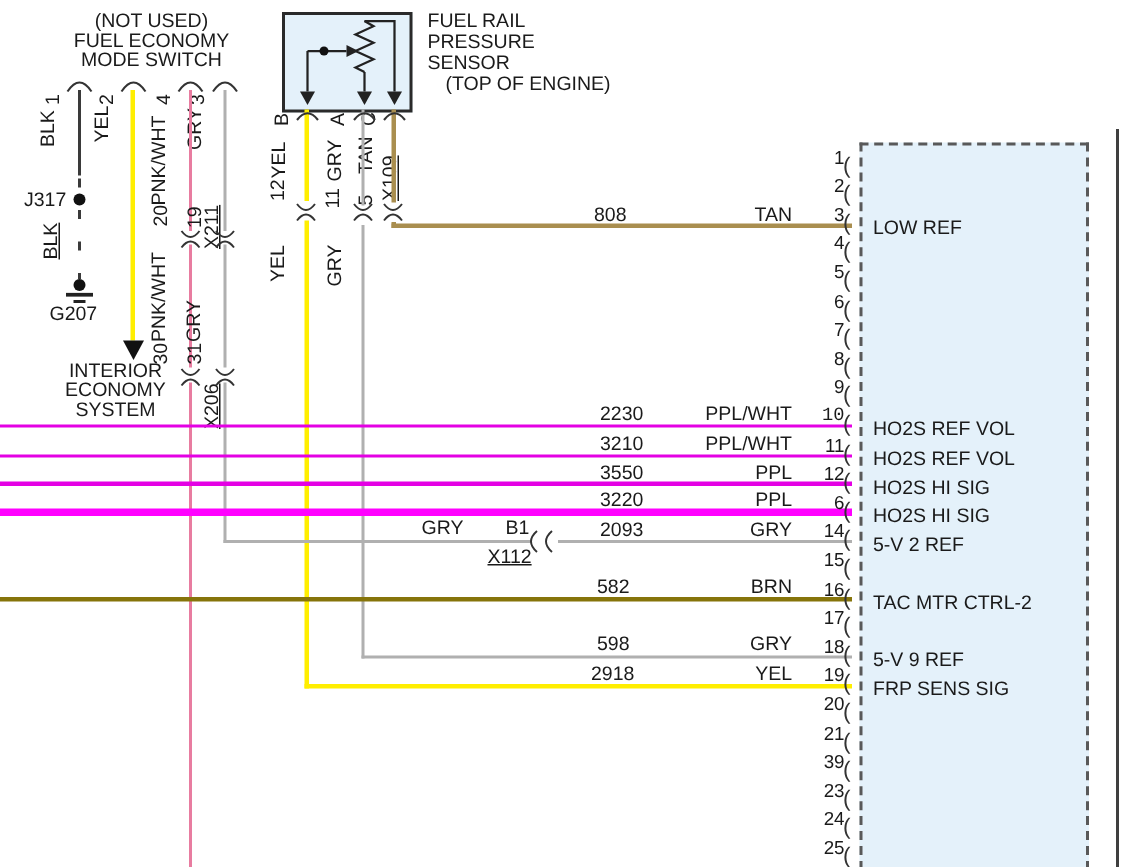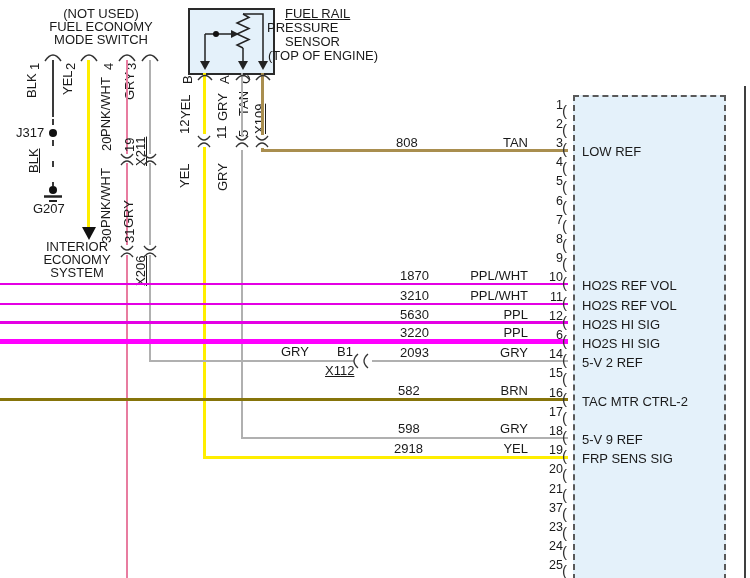--- a/index.html
+++ b/index.html
@@ -71,24 +71,24 @@
   <div class="vtxt" style="left:113px;top:138px;">20</div>
   <div class="vtxt" style="left:136px;top:139px;">19</div>
   <div class="vtxt u" style="left:147px;top:153px;">X211</div>
   <div class="vtxt" style="left:112px;top:215px;">PNK/WHT</div>
   <div class="vtxt" style="left:135px;top:215px;">GRY</div>
   <div class="vtxt" style="left:113px;top:230px;">30</div>
   <div class="vtxt" style="left:136px;top:230px;">31</div>
   <div class="vtxt u" style="left:147px;top:273px;">X206</div>
 
   <div id="sensor-box"></div>
-  <div class="txt" style="left:285px;top:7px;text-decoration:underline;">FUEL RAIL</div>
-  <div class="txt" style="left:267px;top:21px;">PRESSURE</div>
+  <div class="txt" style="left:285px;top:7px;">FUEL RAIL</div>
+  <div class="txt" style="left:285px;top:21px;">PRESSURE</div>
   <div class="txt" style="left:285px;top:35px;">SENSOR</div>
-  <div class="txt" style="left:268px;top:49px;">(TOP OF ENGINE)</div>
+  <div class="txt" style="left:297px;top:49px;">(TOP OF ENGINE)</div>
 
   <div class="vtxt" style="left:194px;top:71px;">B</div>
   <div class="vtxt" style="left:231px;top:71px;">A</div>
   <div class="vtxt" style="left:252px;top:71px;">C</div>
 
   <div class="vtxt" style="left:192px;top:106px;">YEL</div>
   <div class="vtxt" style="left:229px;top:108px;">GRY</div>
   <div class="vtxt" style="left:250px;top:103px;">TAN</div>
 
   <div class="vtxt" style="left:191px;top:121px;">12</div>
@@ -112,25 +112,25 @@
   <div class="h ppl" style="left:0;top:321px;width:568px;height:3px;"></div>
   <div class="h pplb" style="left:0;top:339px;width:568px;height:5px;"></div>
   <div class="h gry" style="left:149px;top:360px;width:205px;"></div>
   <div class="h gry" style="left:372px;top:360px;width:196px;"></div>
   <div class="h brn" style="left:0;top:398px;width:568px;height:3px;"></div>
   <div class="h gry" style="left:241px;top:437px;width:327px;"></div>
   <div class="h yel" style="left:203px;top:456px;width:365px;height:3px;"></div>
 
   <div class="txt cnum" style="left:396px;top:136px;">808</div>
   <div class="txt ccol" style="top:136px;">TAN</div>
-  <div class="txt cnum" style="left:400px;top:269px;">1870</div>
+  <div class="txt cnum" style="left:400px;top:269px;">2230</div>
   <div class="txt ccol" style="top:269px;">PPL/WHT</div>
   <div class="txt cnum" style="left:400px;top:289px;">3210</div>
   <div class="txt ccol" style="top:289px;">PPL/WHT</div>
-  <div class="txt cnum" style="left:400px;top:308px;">5630</div>
+  <div class="txt cnum" style="left:400px;top:308px;">3550</div>
   <div class="txt ccol" style="top:308px;">PPL</div>
   <div class="txt cnum" style="left:400px;top:326px;">3220</div>
   <div class="txt ccol" style="top:326px;">PPL</div>
 
   <div class="txt" style="left:281px;top:345px;">GRY</div>
   <div class="txt" style="left:337px;top:345px;">B1</div>
   <div class="txt u" style="left:325px;top:364px;">X112</div>
   <div class="txt cnum" style="left:400px;top:346px;">2093</div>
   <div class="txt ccol" style="top:346px;">GRY</div>
 
@@ -155,21 +155,21 @@
       <div class="txt pin-num" style="top: 175px;">5</div>
       <div class="txt pin-bracket" style="top: 180px;">(</div>
       <div class="txt pin-num" style="top: 195px;">6</div>
       <div class="txt pin-bracket" style="top: 200px;">(</div>
       <div class="txt pin-num" style="top: 214px;">7</div>
       <div class="txt pin-bracket" style="top: 219px;">(</div>
       <div class="txt pin-num" style="top: 233px;">8</div>
       <div class="txt pin-bracket" style="top: 238px;">(</div>
       <div class="txt pin-num" style="top: 252px;">9</div>
       <div class="txt pin-bracket" style="top: 257px;">(</div>
-      <div class="txt pin-num" style="top: 271px;">10</div>
+      <div class="txt pin-num" style="top: 271px; font-family: Liberation Mono, monospace;">10</div>
       <div class="txt pin-bracket" style="top: 276px;">(</div>
       <div class="txt pin-label" style="top: 279px;">HO2S REF VOL</div>
       <div class="txt pin-num" style="top: 291px;">11</div>
       <div class="txt pin-bracket" style="top: 296px;">(</div>
       <div class="txt pin-label" style="top: 299px;">HO2S REF VOL</div>
       <div class="txt pin-num" style="top: 310px;">12</div>
       <div class="txt pin-bracket" style="top: 315px;">(</div>
       <div class="txt pin-label" style="top: 318px;">HO2S HI SIG</div>
       <div class="txt pin-num" style="top: 329px;">6</div>
       <div class="txt pin-bracket" style="top: 334px;">(</div>
@@ -187,21 +187,21 @@
       <div class="txt pin-num" style="top: 425px;">18</div>
       <div class="txt pin-bracket" style="top: 430px;">(</div>
       <div class="txt pin-label" style="top: 433px;">5-V 9 REF</div>
       <div class="txt pin-num" style="top: 444px;">19</div>
       <div class="txt pin-bracket" style="top: 449px;">(</div>
       <div class="txt pin-label" style="top: 452px;">FRP SENS SIG</div>
       <div class="txt pin-num" style="top: 463px;">20</div>
       <div class="txt pin-bracket" style="top: 468px;">(</div>
       <div class="txt pin-num" style="top: 483px;">21</div>
       <div class="txt pin-bracket" style="top: 488px;">(</div>
-      <div class="txt pin-num" style="top: 502px;">37</div>
+      <div class="txt pin-num" style="top: 502px;">39</div>
       <div class="txt pin-bracket" style="top: 507px;">(</div>
       <div class="txt pin-num" style="top: 521px;">23</div>
       <div class="txt pin-bracket" style="top: 526px;">(</div>
       <div class="txt pin-num" style="top: 540px;">24</div>
       <div class="txt pin-bracket" style="top: 545px;">(</div>
       <div class="txt pin-num" style="top: 559px;">25</div>
       <div class="txt pin-bracket" style="top: 564px;">(</div>
     </div>
   <div id="right-edge-line"></div>
 

